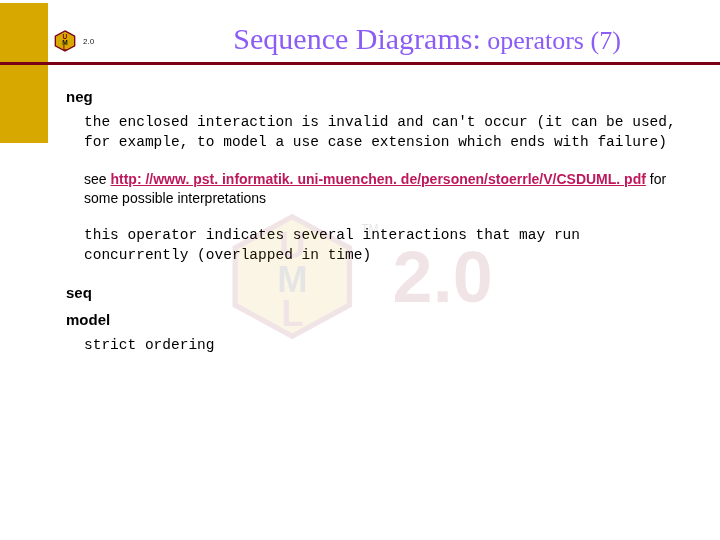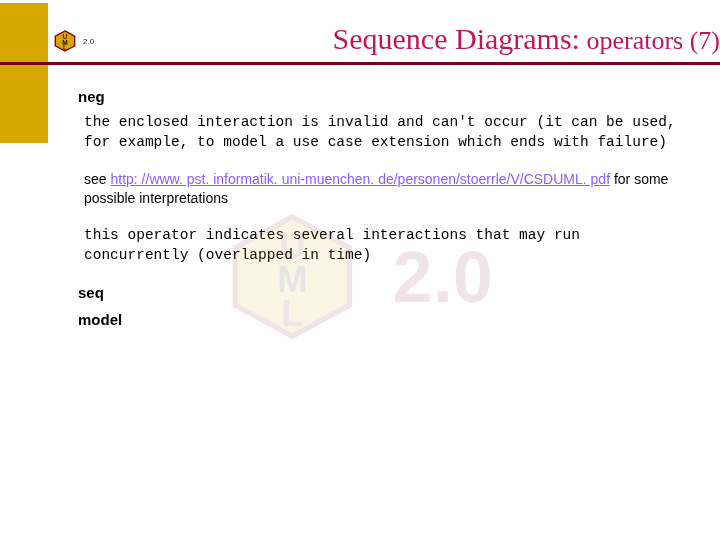--- a/index.html
+++ b/index.html
@@ -52,25 +52,25 @@
     margin-bottom: 10px;
   }
   .logo-chip .dim {
     font-family: Arial, Helvetica, sans-serif;
     font-size: 8px;
     color: #222;
     margin-left: 3px;
   }
   .title {
     flex: 1;
-    text-align: right;
+    text-align: center;
     padding-left: 40px;
     padding-bottom: 6px;
     font-size: 30px;
-    color: #be185d;
+    color: #8b5cf6;
   }
   .title .tail {
     font-size: 26px;
   }
 
   
   .body {
     display: flex;
   }
   .rail {
@@ -83,36 +83,36 @@
     flex: 1;
     padding: 22px 36px 0 18px;
     font-size: 14.5px;
     line-height: 1.35;
   }
 
   .opname {
     font-family: Arial, Helvetica, sans-serif;
     font-weight: bold;
     font-size: 15px;
-    margin: 0 0 6px 12px;
+    margin: 0 0 6px 0;
   }
   .desc {
     margin: 0 0 18px 18px;
     font-family: Liberation Mono, monospace;
     font-size: 14.5px;
   }
   .seeblock {
     margin: 6px 0 18px 18px;
     font-family: Arial, Helvetica, sans-serif;
     font-size: 14px;
   }
   .seeblock a {
-    color: #8b5cf6;
+    color: #be185d;
     text-decoration: underline;
-    font-weight: normal;
+    font-weight: bold;
   }
 </style>
 </head>
 <body>
 
 <div class="watermark">
   <svg width="130" height="130" viewBox="0 0 100 100">
     <polygon points="50,4 94,28 94,72 50,96 6,72 6,28" fill="#d7a900" stroke="#7a0019" stroke-width="4"></polygon>
     <text x="50" y="36" text-anchor="middle" font-family="Arial" font-weight="bold" font-size="28" fill="#7a0019">U</text>
     <text x="50" y="62" text-anchor="middle" font-family="Arial" font-weight="bold" font-size="28" fill="#111">M</text>
@@ -146,15 +146,16 @@
     <p class="desc">the enclosed interaction is invalid and can't occur (it can be used, for example, to model a use case extension which ends with failure)</p>
     <p class="seeblock">
       <span>see </span><a href="#">http: //www. pst. informatik. uni-muenchen. de/personen/stoerrle/V/CSDUML. pdf</a><span> for some possible interpretations</span>
     </p>
 
     <p class="desc">this operator indicates several interactions that may run concurrently (overlapped in time)</p>
 
     <p class="opname">seq</p>
 
     <p class="opname">model</p>
+    <p class="desc">strict ordering</p>
 
   </div>
 </div>
 
 </body></html>

